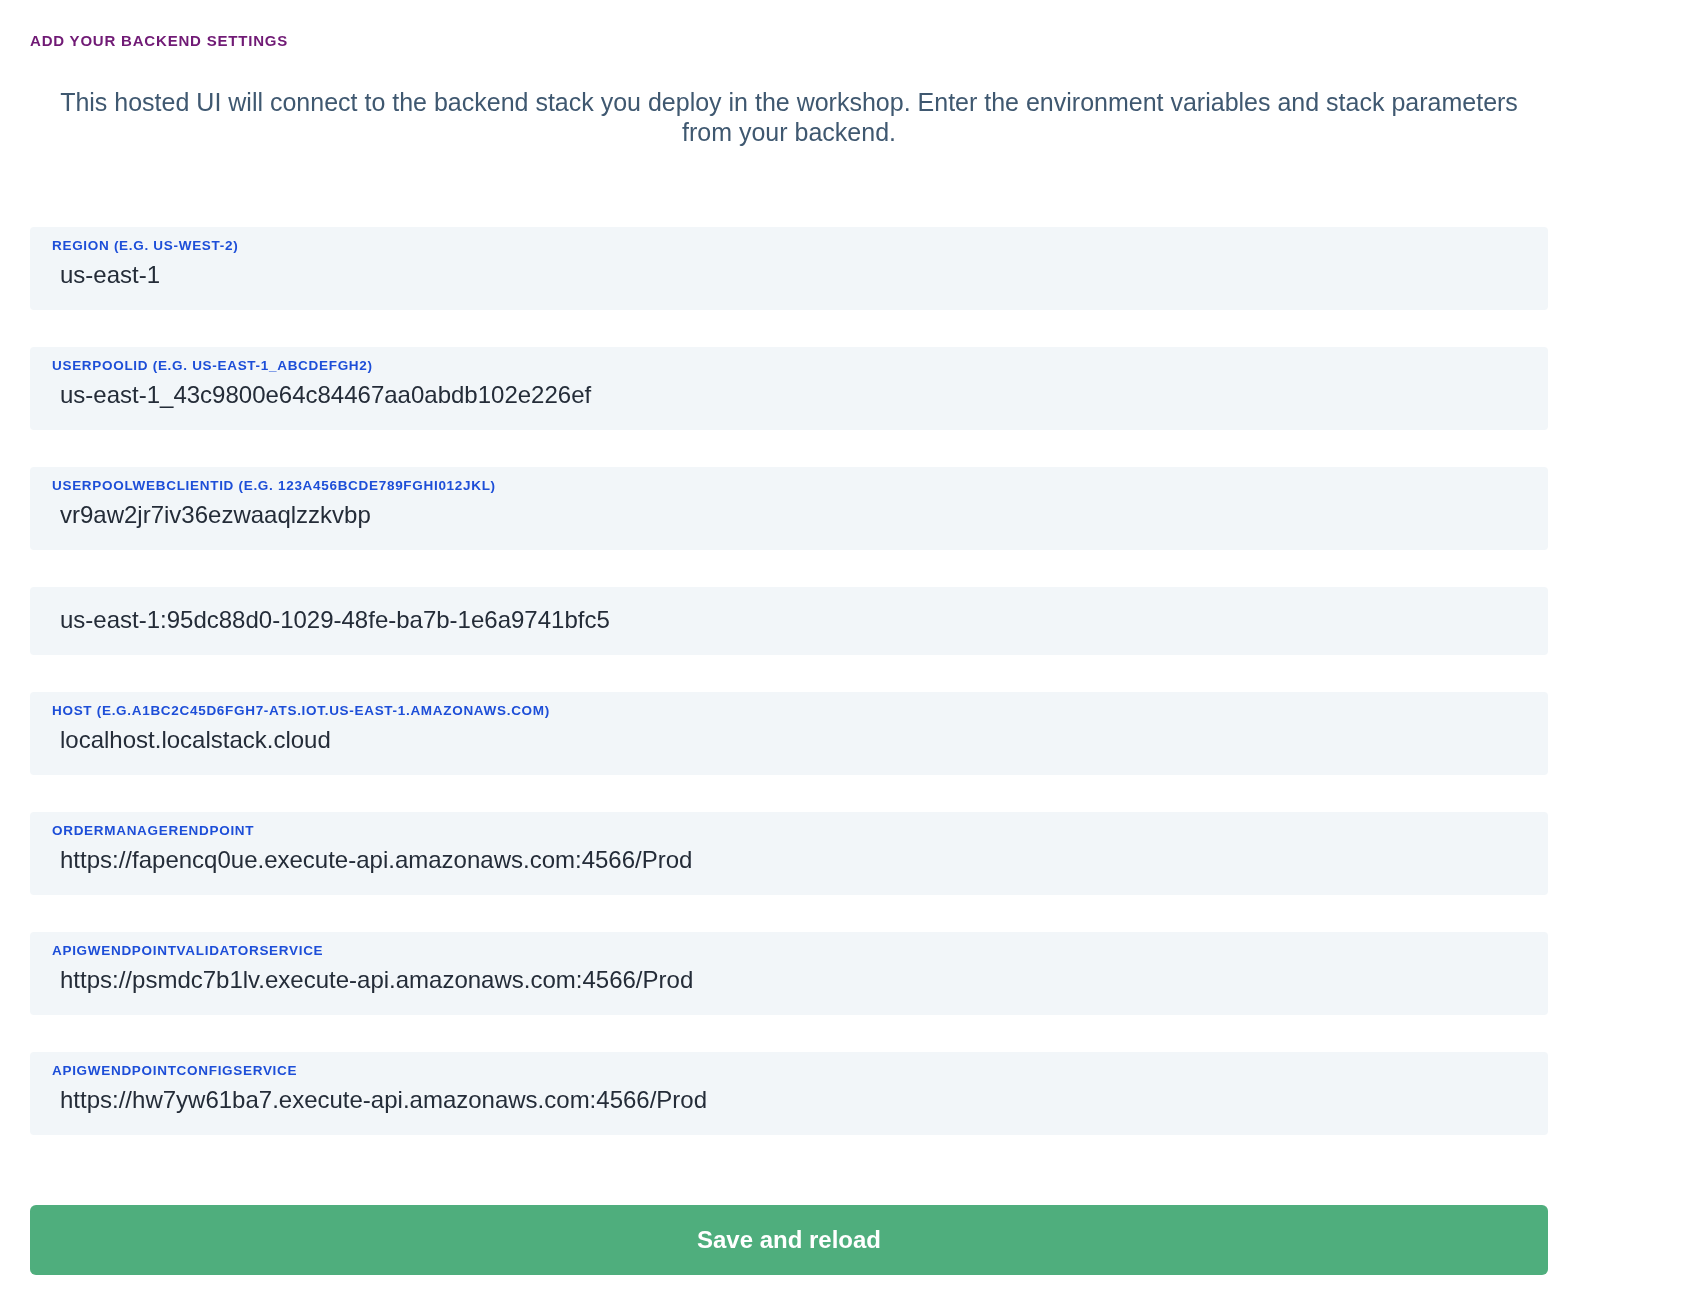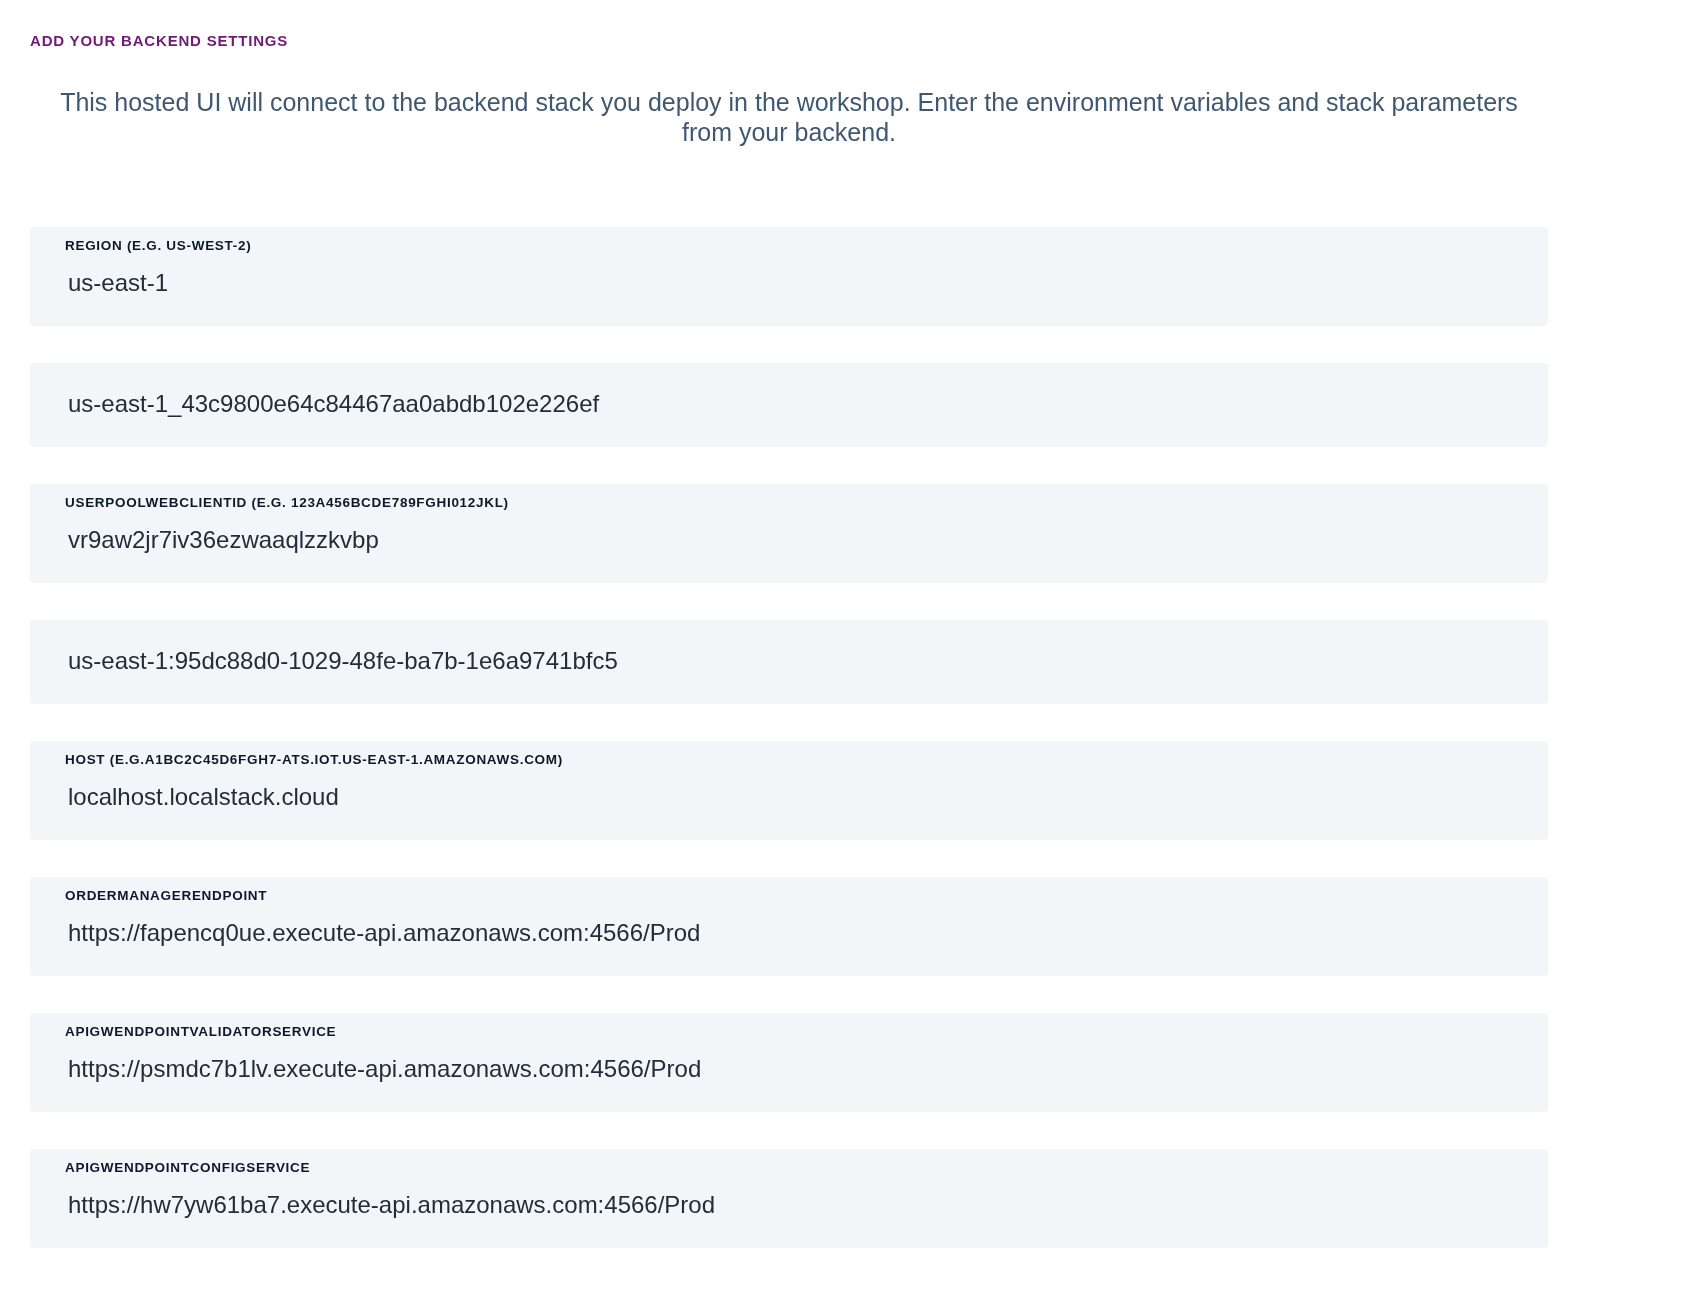--- a/index.html
+++ b/index.html
@@ -36,36 +36,35 @@
   .field {
     background: #f2f6f9;
     border-radius: 4px;
     padding: 11px 22px 13px 22px;
     margin-bottom: 37px;
   }
   .field-label {
     font-size: 13.5px;
     font-weight: bold;
     letter-spacing: 0.7px;
-    color: #0f172a;
+    color: #1d4ed8;
     text-transform: uppercase;
     margin-bottom: 3px;
-    margin-left: 13px;
   }
   .field-input {
     display: block;
     width: 100%;
     font-family: inherit;
     font-size: 24px;
     color: #242c38;
     background: transparent;
     border: none;
     outline: none;
     padding: 0;
-    margin: 16px;
+    margin: 8px;
   }
   .save-button {
     display: block;
     width: 100%;
     margin-top: 70px;
     height: 70px;
     background: #4fae7d;
     border: none;
     border-radius: 6px;
     color: #ffffff;
@@ -85,20 +84,21 @@
 
   <p class="page-description">This hosted UI will connect to the backend stack you deploy in the workshop. Enter the environment variables and stack parameters from your backend.</p>
 
   <div class="fields">
   <div class="field">
     <div class="field-label">REGION (E.G. US-WEST-2)</div>
     <input class="field-input" type="text" spellcheck="false" value="us-east-1" style="">
   </div>
 
   <div class="field">
+    <div class="field-label">USERPOOLID (E.G. US-EAST-1_ABCDEFGH2)</div>
     <input class="field-input" type="text" spellcheck="false" value="us-east-1_43c9800e64c84467aa0abdb102e226ef" style="">
   </div>
 
   <div class="field">
     <div class="field-label">USERPOOLWEBCLIENTID (E.G. 123A456BCDE789FGHI012JKL)</div>
     <input class="field-input" type="text" spellcheck="false" value="vr9aw2jr7iv36ezwaaqlzzkvbp" style="">
   </div>
 
   <div class="field">
     <input class="field-input" type="text" spellcheck="false" value="us-east-1:95dc88d0-1029-48fe-ba7b-1e6a9741bfc5" style="">

